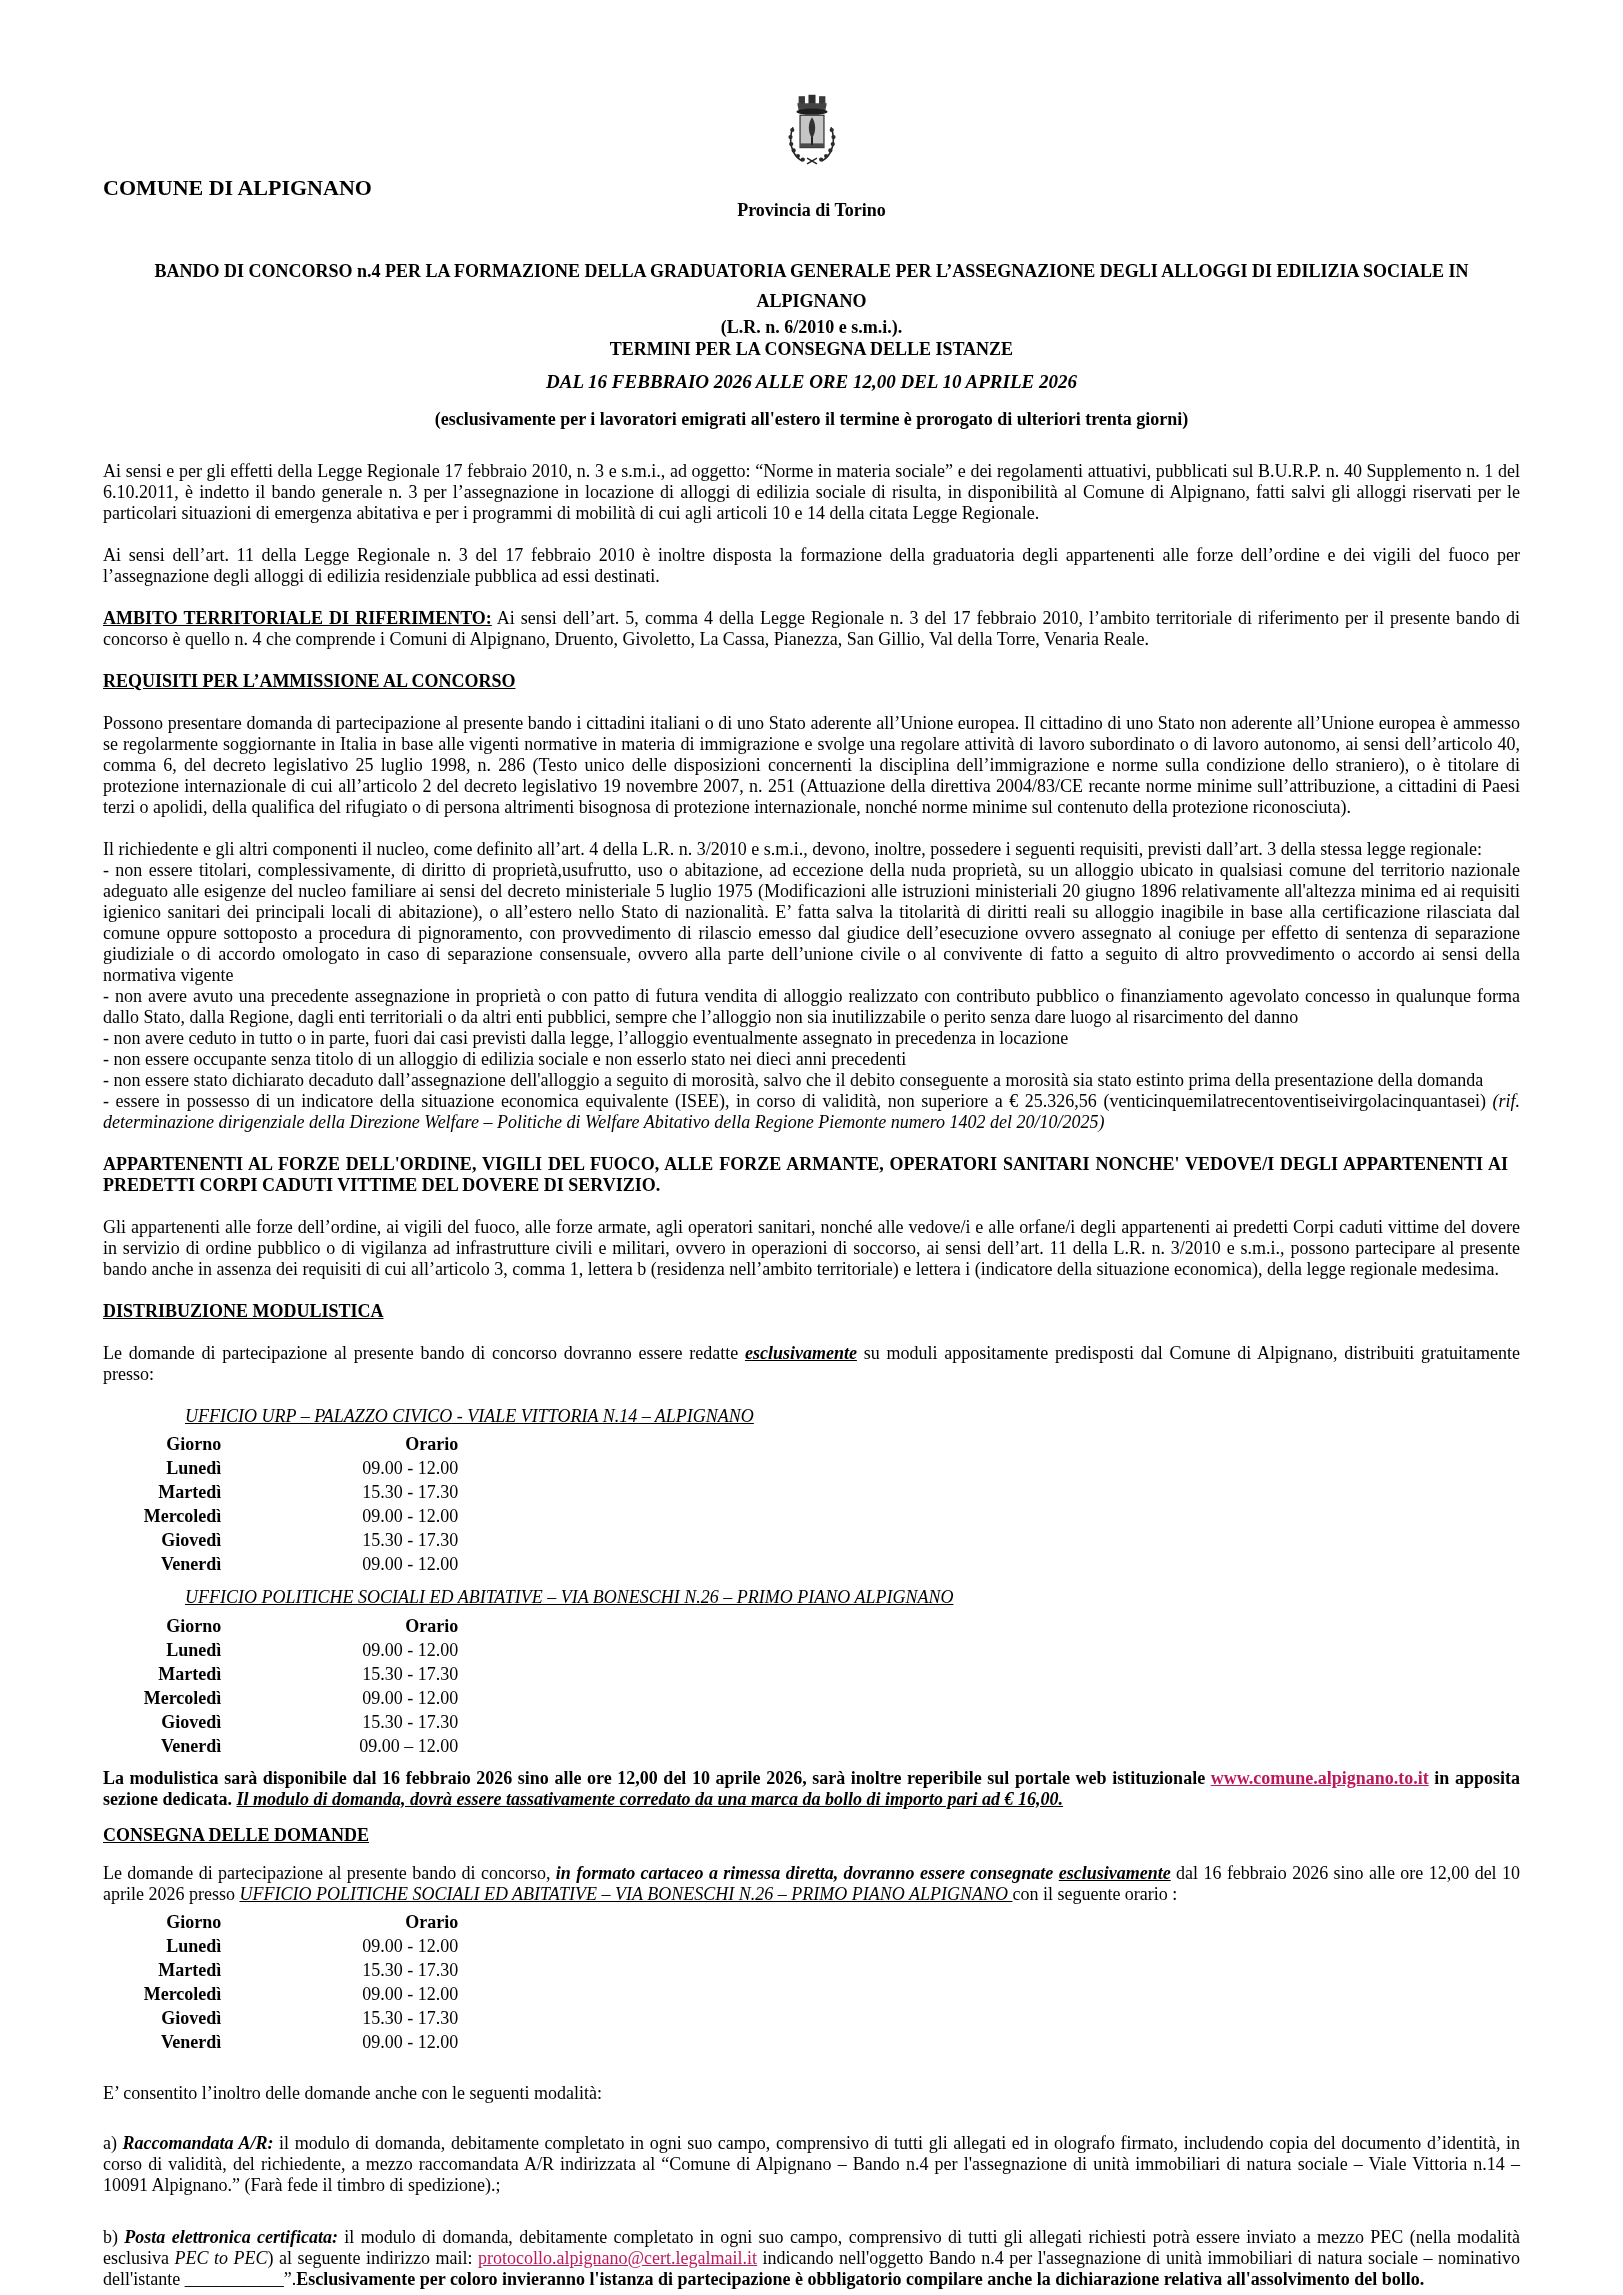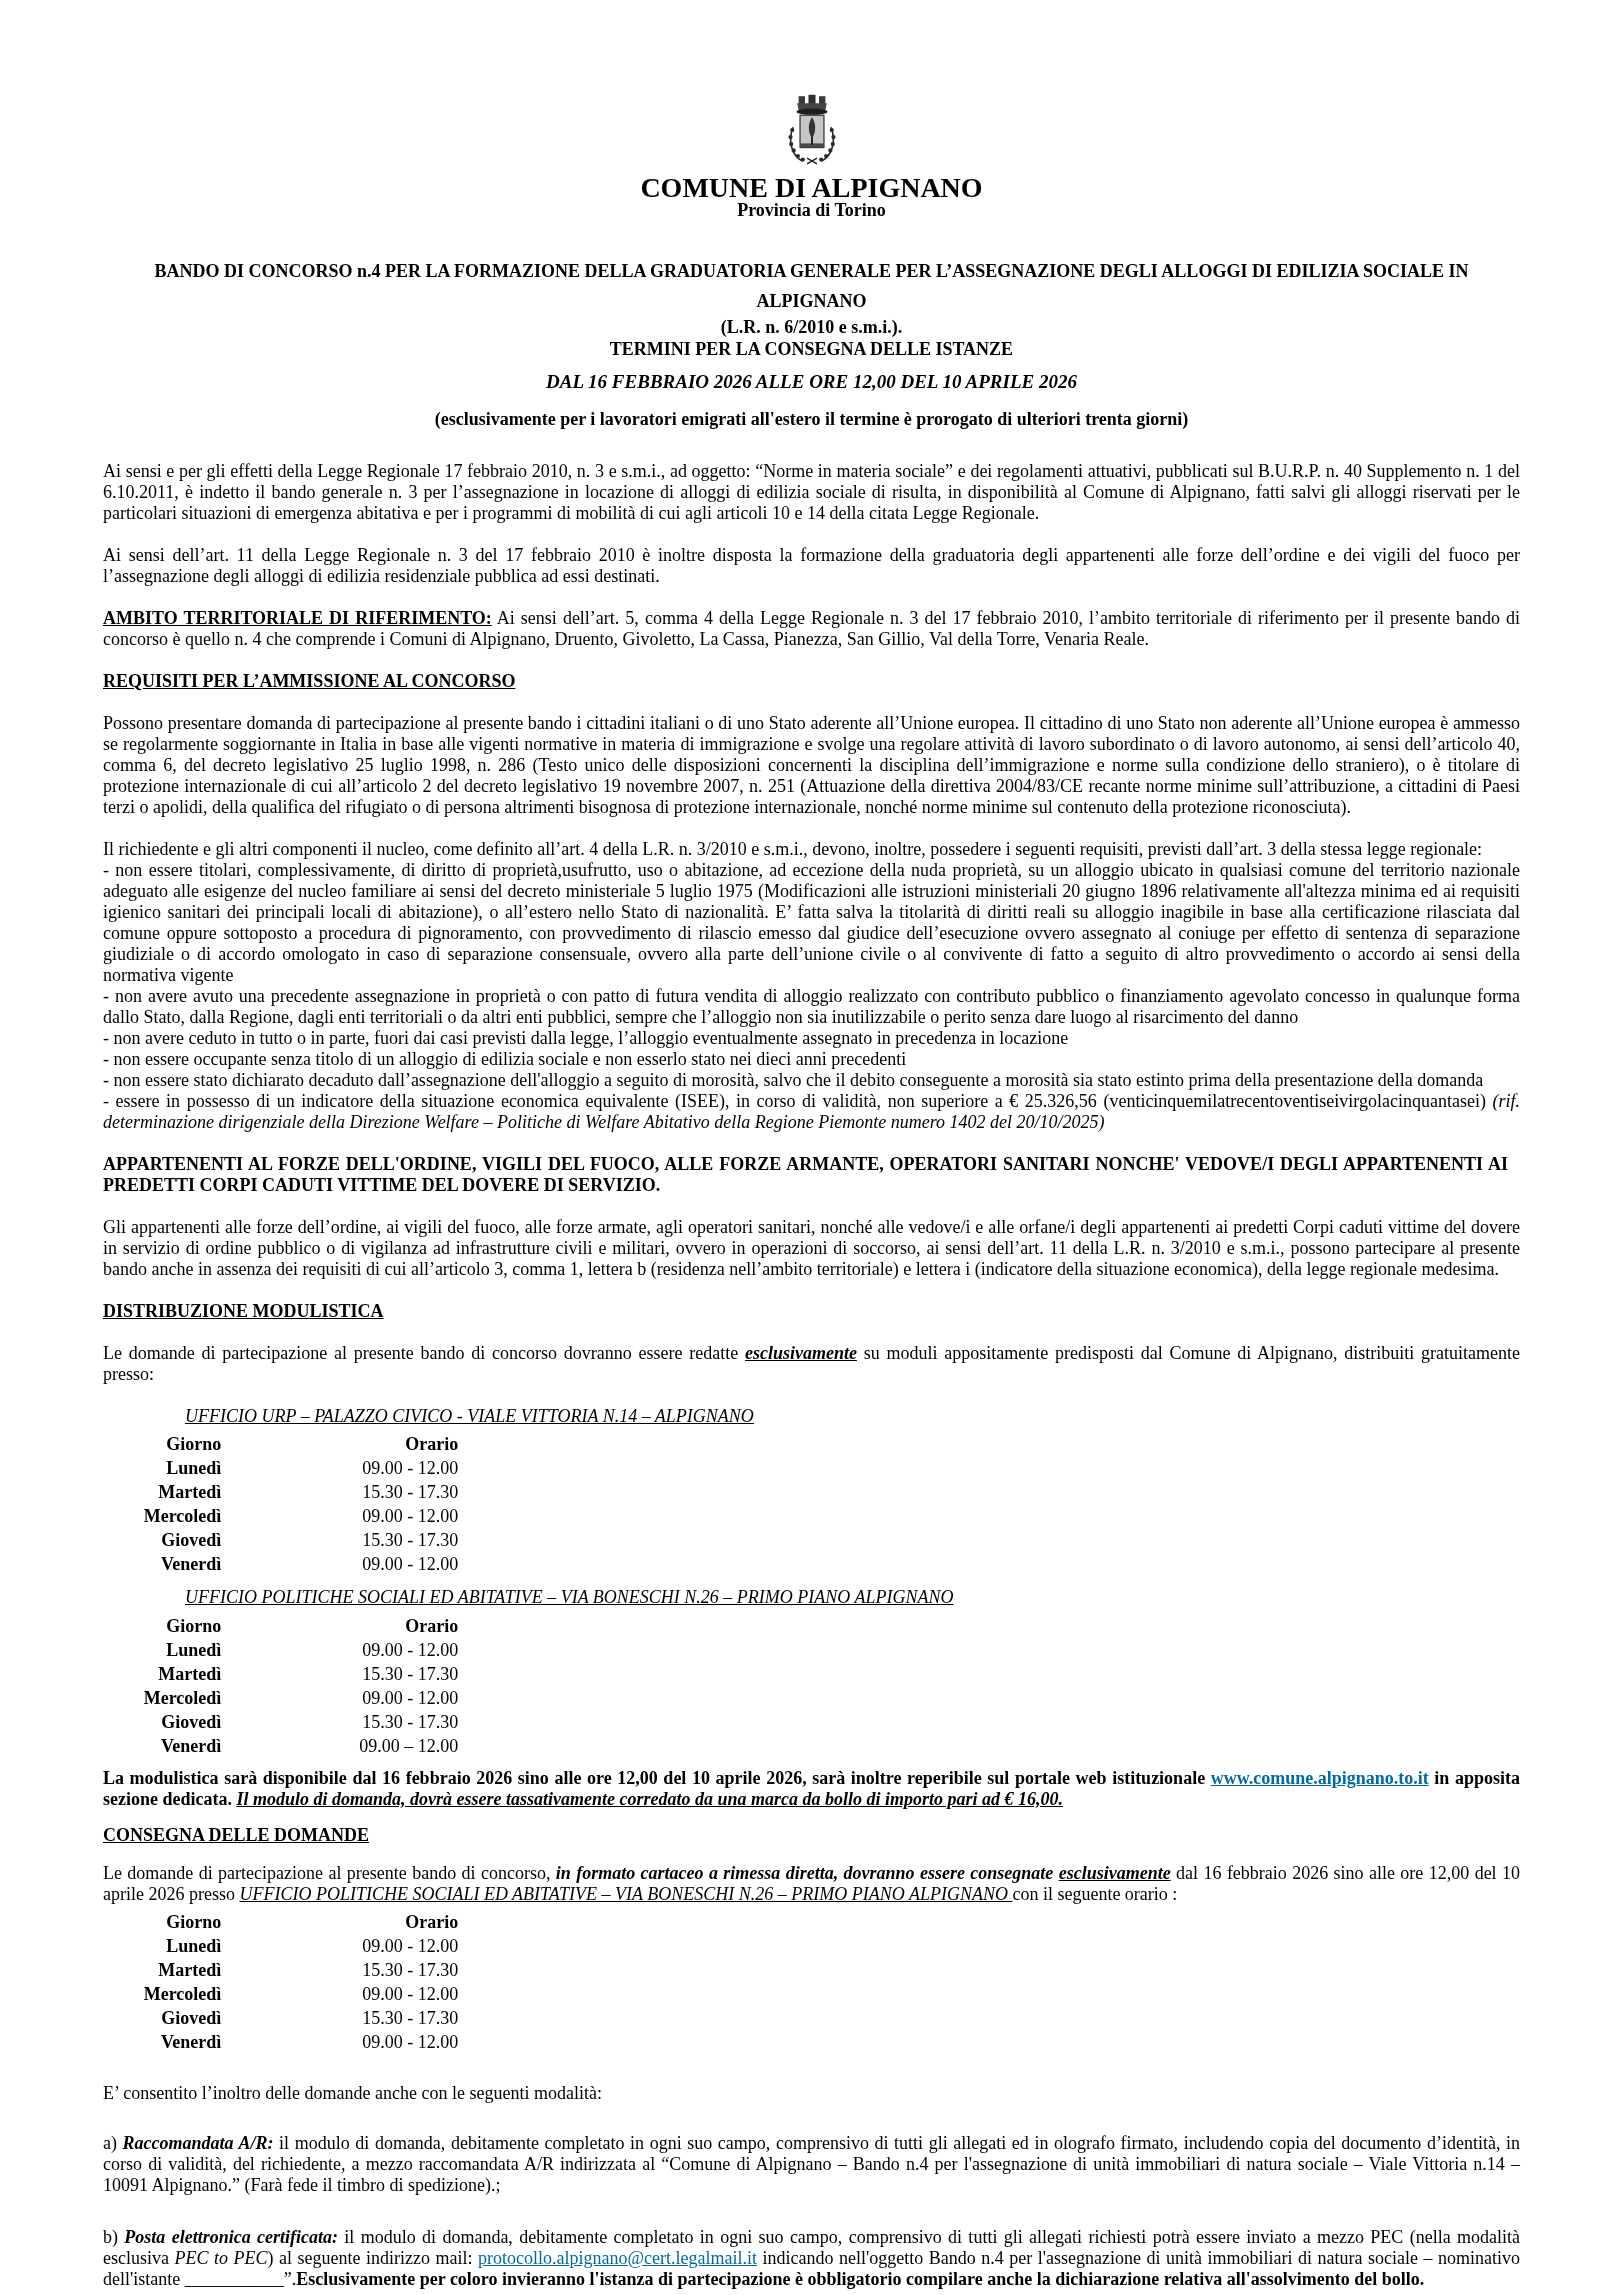--- a/index.html
+++ b/index.html
@@ -4,21 +4,21 @@
 <style>
   html,body{margin:0;padding:0;}
   body{
     width:1623px;height:2295px;background:#ffffff;color:#000;
     font-family:"Liberation Serif","DejaVu Serif",serif;
     font-size:18px;line-height:21px;overflow:hidden;
   }
   .content{padding:0 103px;}
   
   .crest{display:block;margin:93px auto 9.7px auto;width:62px;height:74px;}
-  .org-name{text-align:center;font-weight:bold;font-size:28px;line-height:22px;margin:0;}
+  .org-name{font-weight:bold;font-size:22px;line-height:22px;margin:0;}
   .org-prov{text-align:center;font-weight:bold;font-size:18px;line-height:21px;margin:1.4px 0 0 0;}
   
   .title-block{margin-top:35px;text-align:center;font-weight:bold;}
   .t-line1{font-size:18px;line-height:30px;margin:0;}
   .t-line2{font-size:18px;line-height:22px;margin:0;}
   .t-line3{font-size:18px;line-height:22px;margin:0;}
   .t-line4{font-size:19px;line-height:22px;margin:11px 0 0 0;font-style:italic;}
   .t-line5{font-size:18px;line-height:22px;margin:15.3px 0 0 0;}
   
   .para{margin:21px 0 0 0;text-align:justify;}
@@ -28,21 +28,21 @@
   .office{margin:21px 0 0 82px;text-align:left;}
   .tight{margin-top:9.7px;}
   
   .s-n{}
   .s-b{font-weight:bold;}
   .s-i{font-style:italic;}
   .s-bi{font-weight:bold;font-style:italic;}
   .s-biu{font-weight:bold;font-style:italic;text-decoration:underline;}
   .s-bu{font-weight:bold;text-decoration:underline;}
   .s-iu{font-style:italic;text-decoration:underline;}
-  .s-link{color:#0369a1;text-decoration:underline;cursor:pointer;}
+  .s-link{color:#be185d;text-decoration:underline;cursor:pointer;}
   
   .sched{display:grid;grid-template-columns:110px auto;margin:5.6px 0 0 8.3px;width:347px;text-align:right;}
   .sched .cell{line-height:24px;min-height:24px;}
   .sched .hdr{font-weight:bold;}
   .sched .day{font-weight:bold;}
 </style>
 </head>
 <body>
 
 <div class="content">

